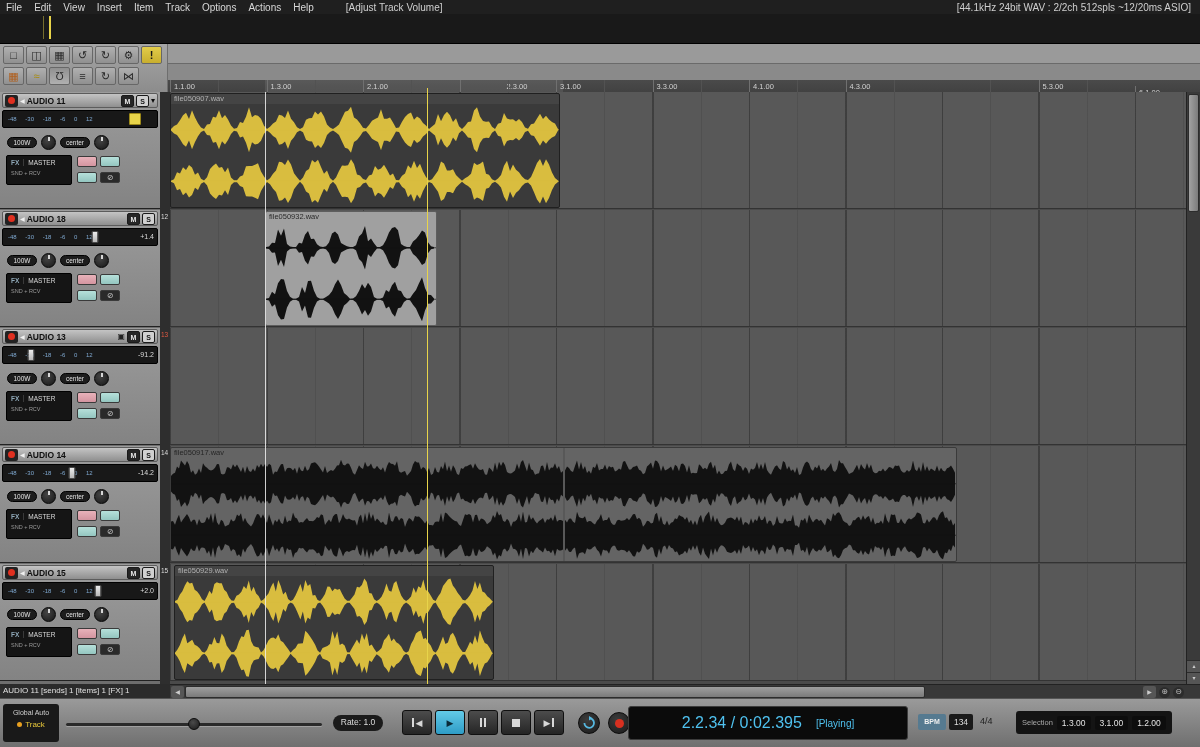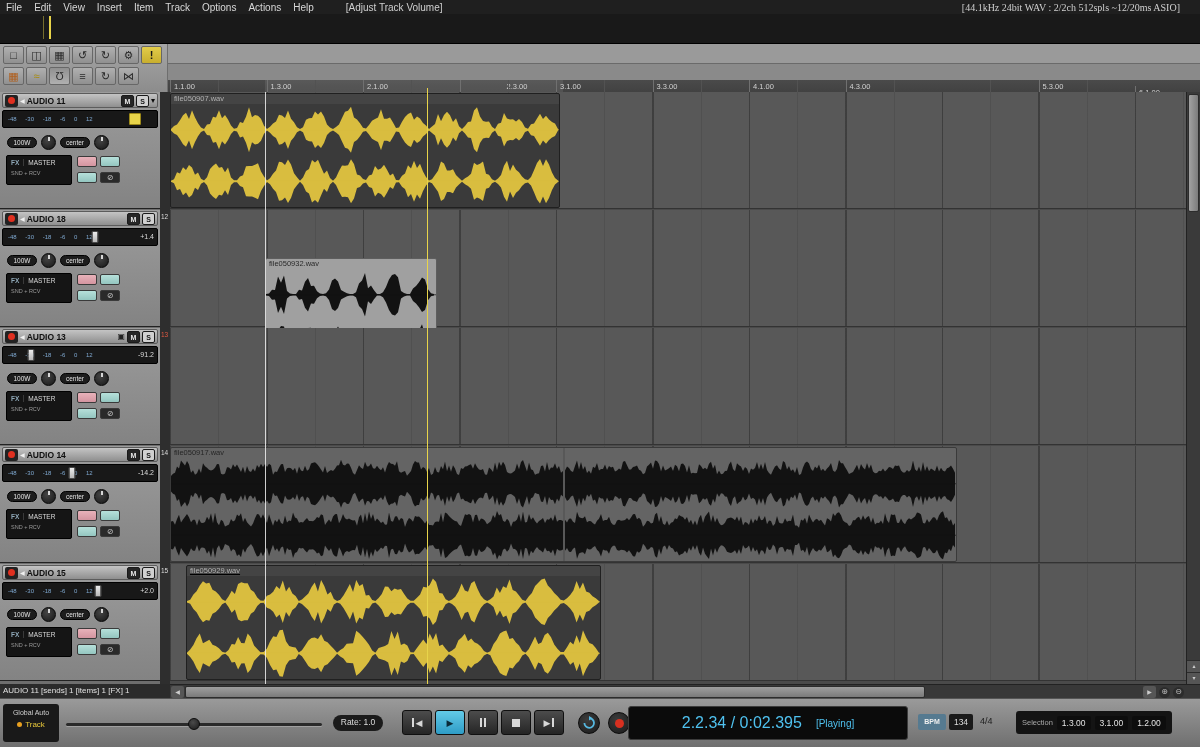--- a/index.html
+++ b/index.html
@@ -3,21 +3,21 @@
 <meta charset="utf-8">
 <style>
   html,body{margin:0;padding:0;background:#555;}
   *{box-sizing:border-box;font-family:"Liberation Sans","DejaVu Sans",sans-serif;}
   #app{position:relative;width:1200px;height:747px;background:#8a8a8a;overflow:hidden;}
 
   
   .menubar{position:absolute;left:0;top:0;width:1200px;height:14px;background:#1f1f1f;display:flex;align-items:center;color:#d8d8d8;font-size:10px;}
   .mitem{padding:0 6px;cursor:default;}
   .menu-center{margin-left:26px;color:#cfcfcf;text-align:right;}
-  .menu-right{margin-left:auto;padding-right:20px;color:#cfcfcf;font-family:Liberation Serif, serif;}
+  .menu-right{margin-left:auto;padding-right:9px;color:#cfcfcf;}
 
   
   .navstrip{position:absolute;left:0;top:14px;width:1200px;height:30px;background:#191919;border-bottom:1px solid #000;}
   .nv-line1{position:absolute;left:49px;top:2px;bottom:4px;width:2px;background:#e8d44a;}
   .nv-line2{position:absolute;left:43px;top:2px;bottom:4px;width:1px;background:rgba(232,212,74,.45);}
 
   
   .toolbar{position:absolute;left:0;top:44px;width:168px;height:48px;background:linear-gradient(#a6a6a6,#8c8c8c);padding:2px 3px;border-right:1px solid #6e6e6e;}
   .tbrow{display:flex;gap:2px;margin-bottom:3px;}
   .tbtn{width:21px;height:18px;background:linear-gradient(#b0b0b0,#909090);border:1px solid #676767;border-radius:2px;color:#2a2a2a;font-size:11px;line-height:16px;text-align:center;cursor:pointer;}
@@ -73,21 +73,21 @@
   
   .gutter{position:absolute;left:160px;top:92px;width:10px;height:592px;background:#2e2e2e;}
   .gnum{position:absolute;left:1px;font-size:6.5px;color:#dcdcdc;}
 
   
   .lanes{position:absolute;left:170px;top:92px;width:1016px;height:592px;background:#4a4a4a;overflow:hidden;}
   .lane{position:absolute;left:0;right:0;height:117px;border-bottom:1px solid #333;background:#585858;
     background-image:repeating-linear-gradient(90deg,rgba(0,0,0,.22) 0 1px,transparent 1px 96.5px),repeating-linear-gradient(90deg,rgba(0,0,0,.09) 0 1px,transparent 1px 48.25px);}
   .item{position:absolute;top:1px;height:115px;border-radius:2px;overflow:hidden;}
   .item.yellow{background:#3a3a3a;border:1px solid #202020;}
-  .item.light{background:#a0a0a0;border:1px solid #5e5e5e;margin-top:47px;}
+  .item.light{background:#a0a0a0;border:1px solid #5e5e5e;}
   .item.dense{background:#646464;border:1px solid #3a3a3a;}
   .ilabel{height:10px;font-size:7.5px;line-height:10px;padding-left:3px;white-space:nowrap;overflow:hidden;}
   .yellow .ilabel{color:#b2b2b2;background:rgba(255,255,255,.05);}
   .light .ilabel{color:#2a2a2a;}
   .dense .ilabel{color:#262626;}
   .wave{position:absolute;left:0;top:10px;width:100%;height:103px;}
   .isplit{position:absolute;top:0;bottom:0;width:2px;background:#585858;}
   .cursor{position:absolute;top:0;bottom:0;width:1px;z-index:5;}
   .cursor.edit{background:rgba(240,240,240,.85);}
   .cursor.play{background:#e8d44a;}
@@ -465,21 +465,21 @@
           <svg class="wave" preserveAspectRatio="none" viewBox="0 0 785 103">
             <polygon points="0,17.9 2,15.7 4,14.7 6,8.5 8,10.5 10,2.4 12,5.1 14,7.6 16,3.1 18,6.4 20,14.7 22,12.3 24,16.7 26,15.2 28,10.5 30,15.1 32,5.2 34,8.2 36,9.8 38,11.8 40,12.4 42,11.8 44,9.7 46,6.1 48,6.2 50,15.8 52,16.6 54,15.4 56,9.2 58,9.6 60,11.4 62,6.2 64,9.3 66,6.4 68,10.3 70,13.9 72,8.8 74,15.2 76,8.1 78,13.0 80,14.1 82,10.5 84,13.5 86,7.0 88,9.7 90,5.8 92,9.1 94,6.1 96,9.0 98,5.7 100,7.2 102,16.8 104,13.5 106,13.9 108,9.8 110,6.2 112,6.0 114,14.0 116,10.2 118,9.7 120,10.2 122,12.4 124,9.7 126,15.7 128,8.5 130,12.6 132,13.2 134,7.7 136,12.8 138,11.2 140,5.6 142,4.8 144,4.3 146,6.0 148,8.4 150,11.5 152,14.5 154,8.0 156,15.1 158,13.3 160,12.1 162,12.9 164,10.8 166,7.6 168,7.3 170,1.7 172,6.7 174,7.6 176,5.6 178,5.7 180,9.7 182,15.1 184,16.8 186,12.1 188,7.3 190,9.7 192,11.1 194,3.7 196,8.4 198,8.3 200,5.5 202,10.2 204,10.8 206,7.8 208,10.6 210,12.3 212,9.3 214,14.6 216,8.1 218,4.1 220,5.8 222,6.0 224,7.8 226,3.3 228,13.2 230,14.8 232,13.7 234,12.9 236,17.8 238,15.4 240,13.0 242,6.6 244,3.0 246,4.5 248,4.4 250,11.6 252,8.9 254,10.3 256,13.9 258,9.9 260,16.9 262,15.8 264,9.0 266,14.0 268,14.5 270,8.0 272,11.2 274,3.5 276,13.2 278,7.4 280,13.8 282,7.2 284,10.4 286,15.9 288,16.9 290,10.1 292,11.0 294,8.4 296,8.3 298,7.1 300,6.3 302,10.7 304,5.3 306,8.9 308,11.5 310,12.0 312,11.0 314,16.4 316,16.7 318,9.6 320,11.3 322,13.9 324,4.5 326,12.2 328,3.8 330,7.9 332,3.8 334,6.9 336,13.9 338,15.2 340,15.6 342,14.3 344,12.5 346,5.5 348,11.2 350,3.9 352,2.0 354,7.7 356,13.4 358,4.6 360,11.2 362,12.3 364,16.7 366,15.7 368,15.2 370,7.9 372,7.6 374,13.4 376,3.9 378,12.4 380,9.6 382,9.7 384,5.2 386,10.9 388,8.1 390,14.8 392,13.0 394,12.5 396,8.6 398,9.9 400,12.9 402,13.9 404,7.9 406,2.5 408,11.5 410,3.9 412,11.8 414,8.0 416,14.9 418,12.4 420,15.8 422,8.8 424,10.0 426,4.9 428,12.4 430,11.0 432,11.0 434,6.5 436,11.9 438,7.9 440,9.4 442,8.8 444,13.4 446,12.5 448,10.6 450,11.7 452,3.8 454,3.1 456,7.2 458,11.5 460,11.5 462,8.9 464,8.5 466,7.6 468,11.8 470,12.8 472,16.3 474,15.0 476,8.6 478,6.7 480,4.6 482,10.7 484,2.5 486,3.0 488,6.0 490,13.4 492,7.5 494,12.4 496,11.4 498,10.3 500,8.4 502,13.0 504,6.7 506,8.2 508,13.2 510,5.9 512,5.6 514,8.0 516,14.4 518,7.2 520,15.5 522,14.8 524,15.3 526,14.9 528,6.2 530,8.0 532,11.3 534,9.7 536,11.5 538,5.7 540,3.7 542,10.7 544,6.7 546,16.2 548,12.6 550,16.3 552,15.7 554,13.1 556,12.8 558,6.6 560,3.6 562,11.1 564,13.2 566,5.3 568,7.2 570,8.4 572,12.9 574,9.1 576,10.8 578,16.1 580,10.5 582,11.8 584,9.9 586,4.0 588,11.6 590,5.7 592,11.4 594,3.9 596,12.0 598,14.9 600,16.8 602,12.3 604,8.5 606,7.3 608,10.4 610,12.1 612,3.1 614,4.5 616,11.4 618,7.9 620,13.0 622,11.3 624,15.0 626,8.9 628,17.1 630,16.1 632,9.5 634,4.9 636,3.6 638,5.6 640,10.9 642,13.0 644,8.5 646,10.5 648,6.6 650,12.7 652,10.7 654,13.3 656,10.6 658,8.4 660,5.1 662,12.5 664,13.9 666,11.0 668,1.9 670,5.2 672,5.3 674,9.0 676,12.2 678,15.9 680,15.1 682,13.9 684,10.5 686,6.7 688,12.4 690,6.0 692,9.6 694,11.4 696,4.9 698,10.7 700,6.6 702,13.6 704,15.3 706,14.9 708,12.8 710,13.2 712,10.6 714,13.4 716,11.4 718,9.1 720,9.6 722,10.9 724,7.6 726,8.0 728,7.6 730,12.6 732,14.4 734,14.5 736,12.1 738,13.8 740,11.4 742,2.6 744,11.2 746,13.3 748,8.4 750,14.1 752,4.1 754,12.9 756,7.9 758,13.2 760,10.5 762,11.8 764,13.3 766,7.4 768,13.5 770,9.7 772,12.8 774,13.6 776,10.3 778,9.4 780,7.6 782,10.8 784,14.8 784,36.7 782,40.7 780,43.9 778,42.1 776,41.2 774,37.9 772,38.7 770,41.8 768,38.0 766,44.1 764,38.2 762,39.7 760,41.0 758,38.3 756,43.6 754,38.6 752,47.4 750,37.4 748,43.1 746,38.2 744,40.3 742,48.9 740,40.1 738,37.7 736,39.4 734,37.0 732,37.1 730,38.9 728,43.9 726,43.5 724,43.9 722,40.6 720,41.9 718,42.4 716,40.1 714,38.1 712,40.9 710,38.3 708,38.7 706,36.6 704,36.2 702,37.9 700,44.9 698,40.8 696,46.6 694,40.1 692,41.9 690,45.5 688,39.1 686,44.8 684,41.0 682,37.6 680,36.4 678,35.6 676,39.3 674,42.5 672,46.2 670,46.3 668,49.6 666,40.5 664,37.6 662,39.0 660,46.4 658,43.1 656,40.9 654,38.2 652,40.8 650,38.8 648,44.9 646,41.0 644,43.0 642,38.5 640,40.6 638,45.9 636,47.9 634,46.6 632,42.0 630,35.4 628,34.4 626,42.6 624,36.5 622,40.2 620,38.5 618,43.6 616,40.1 614,47.0 612,48.4 610,39.4 608,41.1 606,44.2 604,43.0 602,39.2 600,34.7 598,36.6 596,39.5 594,47.6 592,40.1 590,45.8 588,39.9 586,47.5 584,41.6 582,39.7 580,41.0 578,35.4 576,40.7 574,42.4 572,38.6 570,43.1 568,44.3 566,46.2 564,38.3 562,40.4 560,47.9 558,44.9 556,38.7 554,38.4 552,35.8 550,35.2 548,38.9 546,35.3 544,44.8 542,40.8 540,47.8 538,45.8 536,40.0 534,41.8 532,40.2 530,43.5 528,45.3 526,36.6 524,36.2 522,36.7 520,36.0 518,44.3 516,37.1 514,43.5 512,45.9 510,45.6 508,38.3 506,43.3 504,44.8 502,38.5 500,43.1 498,41.2 496,40.1 494,39.1 492,44.0 490,38.1 488,45.5 486,48.5 484,49.0 482,40.8 480,46.9 478,44.8 476,42.9 474,36.5 472,35.2 470,38.7 468,39.7 466,43.9 464,43.0 462,42.6 460,40.0 458,40.0 456,44.3 454,48.4 452,47.7 450,39.8 448,40.9 446,39.0 444,38.1 442,42.7 440,42.1 438,43.6 436,39.6 434,45.0 432,40.5 430,40.5 428,39.1 426,46.6 424,41.5 422,42.7 420,35.7 418,39.1 416,36.6 414,43.5 412,39.7 410,47.6 408,40.0 406,49.0 404,43.6 402,37.6 400,38.6 398,41.6 396,42.9 394,39.0 392,38.5 390,36.7 388,43.4 386,40.6 384,46.3 382,41.8 380,41.9 378,39.1 376,47.6 374,38.1 372,43.9 370,43.6 368,36.3 366,35.8 364,34.8 362,39.2 360,40.3 358,46.9 356,38.1 354,43.8 352,49.5 350,47.6 348,40.3 346,46.0 344,39.0 342,37.2 340,35.9 338,36.3 336,37.6 334,44.6 332,47.7 330,43.6 328,47.7 326,39.3 324,47.0 322,37.6 320,40.2 318,41.9 316,34.8 314,35.1 312,40.5 310,39.5 308,40.0 306,42.6 304,46.2 302,40.8 300,45.2 298,44.4 296,43.2 294,43.1 292,40.5 290,41.4 288,34.6 286,35.6 284,41.1 282,44.3 280,37.7 278,44.1 276,38.3 274,48.0 272,40.3 270,43.5 268,37.0 266,37.5 264,42.5 262,35.7 260,34.6 258,41.6 256,37.6 254,41.2 252,42.6 250,39.9 248,47.1 246,47.0 244,48.5 242,44.9 240,38.5 238,36.1 236,33.7 234,38.6 232,37.8 230,36.7 228,38.3 226,48.2 224,43.7 222,45.5 220,45.7 218,47.4 216,43.4 214,36.9 212,42.2 210,39.2 208,40.9 206,43.7 204,40.7 202,41.3 200,46.0 198,43.2 196,43.1 194,47.8 192,40.4 190,41.8 188,44.2 186,39.4 184,34.7 182,36.4 180,41.8 178,45.8 176,45.9 174,43.9 172,44.8 170,49.8 168,44.2 166,43.9 164,40.7 162,38.6 160,39.4 158,38.2 156,36.4 154,43.5 152,37.0 150,40.0 148,43.1 146,45.5 144,47.2 142,46.7 140,45.9 138,40.3 136,38.7 134,43.8 132,38.3 130,38.9 128,43.0 126,35.8 124,41.8 122,39.1 120,41.3 118,41.8 116,41.3 114,37.5 112,45.5 110,45.3 108,41.7 106,37.6 104,38.0 102,34.7 100,44.3 98,45.8 96,42.5 94,45.4 92,42.4 90,45.7 88,41.8 86,44.5 84,38.0 82,41.0 80,37.4 78,38.5 76,43.4 74,36.3 72,42.7 70,37.6 68,41.2 66,45.1 64,42.2 62,45.3 60,40.1 58,41.9 56,42.3 54,36.1 52,34.9 50,35.7 48,45.3 46,45.4 44,41.8 42,39.7 40,39.1 38,39.7 36,41.7 34,43.3 32,46.3 30,36.4 28,41.0 26,36.3 24,34.8 22,39.2 20,36.8 18,45.1 16,48.4 14,43.9 12,46.4 10,49.1 8,41.0 6,43.0 4,36.8 2,35.8 0,33.6 " fill="#121212"></polygon>
             <rect x="0" y="25.4" width="785" height="0.8" fill="#121212" opacity="0.85"></rect>
             <polygon points="0,63.5 2,62.9 4,66.8 6,61.1 8,56.7 10,64.4 12,61.4 14,58.7 16,56.1 18,59.3 20,64.3 22,61.8 24,61.8 26,67.4 28,60.9 30,64.8 32,65.1 34,63.9 36,58.8 38,62.1 40,55.3 42,65.3 44,54.6 46,64.2 48,67.3 50,61.7 52,63.3 54,68.6 56,67.6 58,66.6 60,61.0 62,63.6 64,62.2 66,56.5 68,58.2 70,55.2 72,64.1 74,59.8 76,64.3 78,66.4 80,68.4 82,65.4 84,60.3 86,55.9 88,56.6 90,60.5 92,56.2 94,60.9 96,65.1 98,56.2 100,62.2 102,67.8 104,61.8 106,64.2 108,60.6 110,65.0 112,66.0 114,57.4 116,64.5 118,62.4 120,63.1 122,54.4 124,59.5 126,60.5 128,64.8 130,64.1 132,64.4 134,62.0 136,60.1 138,62.9 140,62.9 142,63.3 144,61.8 146,58.9 148,59.9 150,56.2 152,57.3 154,67.1 156,64.0 158,61.4 160,64.3 162,58.4 164,56.2 166,56.1 168,65.3 170,61.8 172,56.0 174,60.2 176,61.6 178,60.4 180,61.7 182,62.6 184,62.2 186,67.7 188,59.2 190,56.5 192,65.5 194,55.0 196,63.7 198,53.5 200,61.0 202,55.9 204,63.4 206,60.4 208,62.6 210,65.0 212,63.5 214,66.7 216,66.4 218,54.6 220,62.9 222,63.7 224,58.6 226,58.3 228,62.7 230,59.9 232,61.0 234,68.9 236,63.4 238,59.9 240,61.3 242,63.7 244,57.9 246,58.8 248,58.4 250,60.6 252,62.7 254,65.4 256,62.4 258,66.9 260,67.1 262,67.6 264,63.9 266,63.4 268,63.7 270,55.0 272,64.4 274,54.4 276,55.6 278,58.0 280,60.0 282,61.8 284,63.0 286,63.4 288,66.7 290,67.9 292,62.0 294,56.2 296,57.0 298,56.0 300,57.3 302,64.5 304,57.0 306,56.8 308,63.6 310,60.5 312,61.0 314,62.8 316,66.2 318,64.7 320,63.0 322,57.1 324,60.0 326,53.1 328,57.5 330,56.1 332,62.7 334,63.9 336,60.8 338,63.1 340,69.0 342,63.7 344,63.6 346,61.4 348,55.8 350,64.0 352,53.6 354,64.5 356,63.9 358,56.1 360,61.8 362,59.2 364,63.1 366,65.6 368,62.9 370,61.7 372,60.1 374,64.9 376,61.3 378,61.8 380,59.3 382,63.1 384,56.2 386,63.8 388,61.9 390,62.0 392,63.1 394,61.8 396,64.6 398,60.7 400,60.5 402,63.8 404,64.9 406,53.8 408,59.1 410,60.0 412,60.3 414,58.3 416,64.2 418,63.1 420,63.3 422,65.3 424,66.4 426,62.8 428,60.7 430,56.1 432,63.1 434,62.0 436,62.1 438,58.7 440,64.5 442,66.8 444,66.8 446,62.4 448,61.8 450,62.7 452,62.5 454,62.0 456,59.9 458,62.2 460,59.6 462,56.3 464,55.9 466,61.3 468,59.8 470,62.1 472,68.8 474,66.5 476,62.7 478,63.2 480,65.4 482,64.7 484,56.5 486,54.8 488,64.0 490,58.0 492,65.7 494,67.0 496,62.4 498,67.5 500,64.7 502,64.0 504,60.3 506,61.3 508,57.1 510,58.3 512,59.0 514,61.8 516,59.0 518,64.9 520,61.8 522,67.1 524,62.6 526,67.4 528,60.0 530,56.7 532,65.0 534,58.7 536,56.1 538,53.4 540,64.0 542,57.1 544,64.4 546,59.7 548,64.7 550,67.2 552,66.7 554,64.7 556,60.8 558,60.0 560,59.5 562,60.6 564,62.3 566,58.4 568,63.4 570,58.4 572,67.6 574,64.1 576,64.8 578,67.1 580,60.3 582,65.6 584,61.0 586,63.3 588,57.3 590,62.2 592,61.8 594,58.1 596,66.3 598,62.4 600,63.0 602,67.9 604,65.7 606,58.1 608,64.4 610,65.4 612,65.2 614,60.2 616,63.7 618,62.7 620,63.1 622,56.5 624,67.4 626,67.4 628,69.7 630,61.6 632,62.7 634,59.7 636,65.7 638,56.5 640,61.1 642,64.5 644,61.7 646,60.8 648,63.0 650,61.8 652,64.8 654,67.4 656,60.2 658,61.2 660,63.4 662,55.2 664,58.1 666,55.0 668,54.3 670,57.3 672,62.6 674,64.3 676,64.9 678,67.9 680,66.9 682,62.3 684,62.3 686,59.7 688,58.7 690,62.4 692,57.2 694,61.4 696,59.1 698,57.9 700,64.8 702,59.6 704,66.6 706,64.7 708,65.0 710,62.4 712,65.9 714,55.3 716,62.3 718,65.0 720,56.3 722,57.1 724,56.6 726,64.8 728,64.9 730,60.6 732,64.2 734,66.2 736,62.3 738,60.3 740,61.6 742,60.1 744,58.4 746,54.5 748,55.1 750,56.4 752,64.9 754,65.4 756,60.9 758,64.4 760,62.1 762,59.2 764,59.6 766,62.7 768,57.5 770,54.4 772,53.3 774,60.1 776,59.3 778,63.7 780,61.3 782,67.4 784,65.0 784,89.5 782,87.1 780,93.2 778,90.8 776,95.2 774,94.4 772,101.2 770,100.1 768,97.0 766,91.8 764,94.9 762,95.3 760,92.4 758,90.1 756,93.6 754,89.1 752,89.6 750,98.1 748,99.4 746,100.0 744,96.1 742,94.4 740,92.9 738,94.2 736,92.2 734,88.3 732,90.3 730,93.9 728,89.6 726,89.7 724,97.9 722,97.4 720,98.2 718,89.5 716,92.2 714,99.2 712,88.6 710,92.1 708,89.5 706,89.8 704,87.9 702,94.9 700,89.7 698,96.6 696,95.4 694,93.1 692,97.3 690,92.1 688,95.8 686,94.8 684,92.2 682,92.2 680,87.6 678,86.6 676,89.6 674,90.2 672,91.9 670,97.2 668,100.2 666,99.5 664,96.4 662,99.3 660,91.1 658,93.3 656,94.3 654,87.1 652,89.7 650,92.7 648,91.5 646,93.7 644,92.8 642,90.0 640,93.4 638,98.0 636,88.8 634,94.8 632,91.8 630,92.9 628,84.8 626,87.1 624,87.1 622,98.0 620,91.4 618,91.8 616,90.8 614,94.3 612,89.3 610,89.1 608,90.1 606,96.4 604,88.8 602,86.6 600,91.5 598,92.1 596,88.2 594,96.4 592,92.7 590,92.3 588,97.2 586,91.2 584,93.5 582,88.9 580,94.2 578,87.4 576,89.7 574,90.4 572,86.9 570,96.1 568,91.1 566,96.1 564,92.2 562,93.9 560,95.0 558,94.5 556,93.7 554,89.8 552,87.8 550,87.3 548,89.8 546,94.8 544,90.1 542,97.4 540,90.5 538,101.1 536,98.4 534,95.8 532,89.5 530,97.8 528,94.5 526,87.1 524,91.9 522,87.4 520,92.7 518,89.6 516,95.5 514,92.7 512,95.5 510,96.2 508,97.4 506,93.2 504,94.2 502,90.5 500,89.8 498,87.0 496,92.1 494,87.5 492,88.8 490,96.5 488,90.5 486,99.7 484,98.0 482,89.8 480,89.1 478,91.3 476,91.8 474,88.0 472,85.7 470,92.4 468,94.7 466,93.2 464,98.6 462,98.2 460,94.9 458,92.3 456,94.6 454,92.5 452,92.0 450,91.8 448,92.7 446,92.1 444,87.7 442,87.7 440,90.0 438,95.8 436,92.4 434,92.5 432,91.4 430,98.4 428,93.8 426,91.7 424,88.1 422,89.2 420,91.2 418,91.4 416,90.3 414,96.2 412,94.2 410,94.5 408,95.4 406,100.7 404,89.6 402,90.7 400,94.0 398,93.8 396,89.9 394,92.7 392,91.4 390,92.5 388,92.6 386,90.7 384,98.3 382,91.4 380,95.2 378,92.7 376,93.2 374,89.6 372,94.4 370,92.8 368,91.6 366,88.9 364,91.4 362,95.3 360,92.7 358,98.4 356,90.6 354,90.0 352,100.9 350,90.5 348,98.7 346,93.1 344,90.9 342,90.8 340,85.5 338,91.4 336,93.7 334,90.6 332,91.8 330,98.4 328,97.0 326,101.4 324,94.5 322,97.4 320,91.5 318,89.8 316,88.3 314,91.7 312,93.5 310,94.0 308,90.9 306,97.7 304,97.5 302,90.0 300,97.2 298,98.5 296,97.5 294,98.3 292,92.5 290,86.6 288,87.8 286,91.1 284,91.5 282,92.7 280,94.5 278,96.5 276,98.9 274,100.1 272,90.1 270,99.5 268,90.8 266,91.1 264,90.6 262,86.9 260,87.4 258,87.6 256,92.1 254,89.1 252,91.8 250,93.9 248,96.1 246,95.7 244,96.6 242,90.8 240,93.2 238,94.6 236,91.1 234,85.6 232,93.5 230,94.6 228,91.8 226,96.2 224,95.9 222,90.8 220,91.6 218,99.9 216,88.1 214,87.8 212,91.0 210,89.5 208,91.9 206,94.1 204,91.1 202,98.6 200,93.5 198,101.0 196,90.8 194,99.5 192,89.0 190,98.0 188,95.3 186,86.8 184,92.3 182,91.9 180,92.8 178,94.1 176,92.9 174,94.3 172,98.5 170,92.7 168,89.2 166,98.4 164,98.3 162,96.1 160,90.2 158,93.1 156,90.5 154,87.4 152,97.2 150,98.3 148,94.6 146,95.6 144,92.7 142,91.2 140,91.6 138,91.6 136,94.4 134,92.5 132,90.1 130,90.4 128,89.7 126,94.0 124,95.0 122,100.1 120,91.4 118,92.1 116,90.0 114,97.1 112,88.5 110,89.5 108,93.9 106,90.3 104,92.7 102,86.7 100,92.3 98,98.3 96,89.4 94,93.6 92,98.3 90,94.0 88,97.9 86,98.6 84,94.2 82,89.1 80,86.1 78,88.1 76,90.2 74,94.7 72,90.4 70,99.3 68,96.3 66,98.0 64,92.3 62,90.9 60,93.5 58,87.9 56,86.9 54,85.9 52,91.2 50,92.8 48,87.2 46,90.3 44,99.9 42,89.2 40,99.2 38,92.4 36,95.7 34,90.6 32,89.4 30,89.7 28,93.6 26,87.1 24,92.7 22,92.7 20,90.2 18,95.2 16,98.4 14,95.8 12,93.1 10,90.1 8,97.8 6,93.4 4,87.7 2,91.6 0,91.0 " fill="#121212"></polygon>
             <rect x="0" y="76.8" width="785" height="0.8" fill="#121212" opacity="0.85"></rect>
           </svg>
           <div class="isplit" style="left:392px"></div>
         </div>
       </div>
       <div class="lane" style="top: 472px;">
-        <div class="item yellow" style="left: 16px; width: 415px; text-decoration: underline;">
+        <div class="item yellow" style="left: 4px; width: 320px;">
           <div class="ilabel">file050929.wav</div>
           <svg class="wave" preserveAspectRatio="none" viewBox="0 0 388 103">
             <polygon points="0,25.1 3,23.8 6,18.6 9,15.2 12,9.5 15,5.2 18,7.5 21,6.8 24,13.7 27,15.6 30,18.7 33,23.3 36,25.1 39,20.4 42,14.7 45,18.1 48,8.0 51,6.3 54,7.2 57,7.3 60,13.7 63,16.0 66,21.6 69,24.4 72,24.7 75,19.7 78,18.4 81,15.8 84,9.9 87,12.9 90,4.4 93,15.5 96,10.8 99,17.6 102,19.9 105,25.1 108,23.4 111,20.5 114,17.6 117,11.1 120,6.5 123,15.4 126,3.9 129,9.9 132,18.5 135,15.7 138,22.9 141,25.1 144,23.8 147,19.6 150,14.1 153,7.9 156,16.0 159,3.9 162,10.1 165,8.0 168,19.5 171,19.1 174,24.0 177,25.1 180,22.0 183,18.0 186,10.5 189,10.8 192,15.3 195,12.4 198,13.7 201,13.0 204,18.1 207,22.6 210,24.8 213,24.8 216,21.7 219,18.4 222,10.7 225,11.5 228,8.9 231,2.4 234,6.0 237,16.9 240,17.4 243,23.2 246,24.9 249,23.4 252,20.7 255,15.5 258,7.6 261,14.4 264,15.8 267,7.3 270,5.1 273,13.1 276,19.5 279,23.2 282,25.1 285,23.3 288,20.5 291,11.6 294,17.1 297,10.3 300,12.1 303,3.4 306,14.1 309,15.4 312,19.6 315,23.8 318,25.1 321,20.4 324,16.9 327,9.9 330,6.8 333,3.4 336,2.6 339,9.4 342,12.8 345,16.9 348,20.1 351,23.7 354,24.4 357,22.2 360,18.9 363,14.6 366,5.1 369,13.1 372,6.6 375,15.6 378,16.8 381,20.2 384,22.2 387,24.9 387,26.6 384,29.3 381,31.3 378,34.7 375,35.9 372,44.9 369,38.4 366,46.4 363,36.9 360,32.6 357,29.3 354,27.1 351,27.8 348,31.4 345,34.6 342,38.7 339,42.1 336,48.9 333,48.1 330,44.7 327,41.6 324,34.6 321,31.1 318,26.4 315,27.7 312,31.9 309,36.1 306,37.4 303,48.1 300,39.4 297,41.2 294,34.4 291,39.9 288,31.0 285,28.2 282,26.4 279,28.3 276,32.0 273,38.4 270,46.4 267,44.2 264,35.7 261,37.1 258,43.9 255,36.0 252,30.8 249,28.1 246,26.6 243,28.3 240,34.1 237,34.6 234,45.5 231,49.1 228,42.6 225,40.0 222,40.8 219,33.1 216,29.8 213,26.7 210,26.7 207,28.9 204,33.4 201,38.5 198,37.8 195,39.1 192,36.2 189,40.7 186,41.0 183,33.5 180,29.5 177,26.4 174,27.5 171,32.4 168,32.0 165,43.5 162,41.4 159,47.6 156,35.5 153,43.6 150,37.4 147,31.9 144,27.7 141,26.4 138,28.6 135,35.8 132,33.0 129,41.6 126,47.6 123,36.1 120,45.0 117,40.4 114,33.9 111,31.0 108,28.1 105,26.4 102,31.6 99,33.9 96,40.7 93,36.0 90,47.1 87,38.6 84,41.6 81,35.7 78,33.1 75,31.8 72,26.8 69,27.1 66,29.9 63,35.5 60,37.8 57,44.2 54,44.3 51,45.2 48,43.5 45,33.4 42,36.8 39,31.1 36,26.4 33,28.2 30,32.8 27,35.9 24,37.8 21,44.7 18,44.0 15,46.3 12,42.0 9,36.3 6,32.9 3,27.7 0,26.4 " fill="#d9bd3f"></polygon>
             <rect x="0" y="25.4" width="388" height="0.8" fill="#d9bd3f" opacity="0.85"></rect>
             <polygon points="0,76.7 3,73.4 6,68.9 9,62.2 12,57.5 15,67.3 18,65.5 21,63.8 24,68.8 27,70.0 30,72.2 33,75.7 36,76.7 39,74.0 42,67.9 45,68.5 48,61.0 51,66.9 54,67.3 57,57.6 60,61.2 63,69.4 66,73.1 69,76.2 72,76.0 75,72.7 78,65.6 81,60.3 84,60.9 87,54.2 90,53.7 93,65.3 96,70.0 99,71.0 102,71.6 105,76.6 108,74.2 111,69.5 114,64.4 117,62.1 120,61.4 123,63.0 126,58.3 129,64.8 132,66.3 135,69.8 138,73.1 141,76.7 144,74.1 147,71.9 150,67.8 153,67.4 156,67.3 159,54.7 162,57.3 165,60.8 168,64.6 171,68.8 174,74.6 177,76.7 180,72.1 183,71.0 186,70.0 189,68.1 192,55.0 195,63.1 198,55.4 201,69.1 204,67.4 207,69.6 210,76.2 213,76.4 216,72.0 219,67.7 222,63.4 225,68.0 228,57.4 231,64.1 234,57.1 237,69.9 240,68.5 243,72.8 246,76.2 249,74.5 252,72.1 255,64.2 258,61.6 261,57.8 264,65.3 267,62.5 270,66.3 273,67.7 276,70.5 279,75.0 282,76.7 285,75.3 288,68.0 291,63.8 294,57.6 297,55.5 300,54.5 303,63.1 306,62.0 309,66.4 312,69.4 315,74.9 318,76.7 321,73.3 324,67.1 327,60.6 330,67.9 333,66.4 336,58.9 339,56.8 342,61.2 345,68.5 348,72.8 351,76.1 354,75.9 357,71.3 360,65.8 363,68.4 366,59.2 369,67.0 372,54.3 375,61.6 378,66.9 381,68.2 384,72.0 387,76.7 387,77.8 384,82.5 381,86.3 378,87.6 375,92.9 372,100.2 369,87.5 366,95.3 363,86.1 360,88.7 357,83.2 354,78.6 351,78.4 348,81.7 345,86.0 342,93.3 339,97.7 336,95.6 333,88.1 330,86.6 327,93.9 324,87.4 321,81.2 318,77.8 315,79.6 312,85.1 309,88.1 306,92.5 303,91.4 300,100.0 297,99.0 294,96.9 291,90.7 288,86.5 285,79.2 282,77.8 279,79.5 276,84.0 273,86.8 270,88.2 267,92.0 264,89.2 261,96.7 258,92.9 255,90.3 252,82.4 249,80.0 246,78.3 243,81.7 240,86.0 237,84.6 234,97.4 231,90.4 228,97.1 225,86.5 222,91.1 219,86.8 216,82.5 213,78.1 210,78.3 207,84.9 204,87.1 201,85.4 198,99.1 195,91.4 192,99.5 189,86.4 186,84.5 183,83.5 180,82.4 177,77.8 174,79.9 171,85.7 168,89.9 165,93.7 162,97.2 159,99.8 156,87.2 153,87.1 150,86.7 147,82.6 144,80.4 141,77.8 138,81.4 135,84.7 132,88.2 129,89.7 126,96.2 123,91.5 120,93.1 117,92.4 114,90.1 111,85.0 108,80.3 105,77.9 102,82.9 99,83.5 96,84.5 93,89.2 90,100.8 87,100.3 84,93.6 81,94.2 78,88.9 75,81.8 72,78.5 69,78.3 66,81.4 63,85.1 60,93.3 57,96.9 54,87.2 51,87.6 48,93.5 45,86.0 42,86.6 39,80.5 36,77.8 33,78.8 30,82.3 27,84.5 24,85.7 21,90.7 18,89.0 15,87.2 12,97.0 9,92.3 6,85.6 3,81.1 0,77.8 " fill="#d9bd3f"></polygon>
             <rect x="0" y="76.8" width="388" height="0.8" fill="#d9bd3f" opacity="0.85"></rect>
           </svg>
         </div>
       </div>
       <div class="cursor edit" style="left: 95px;"></div>

